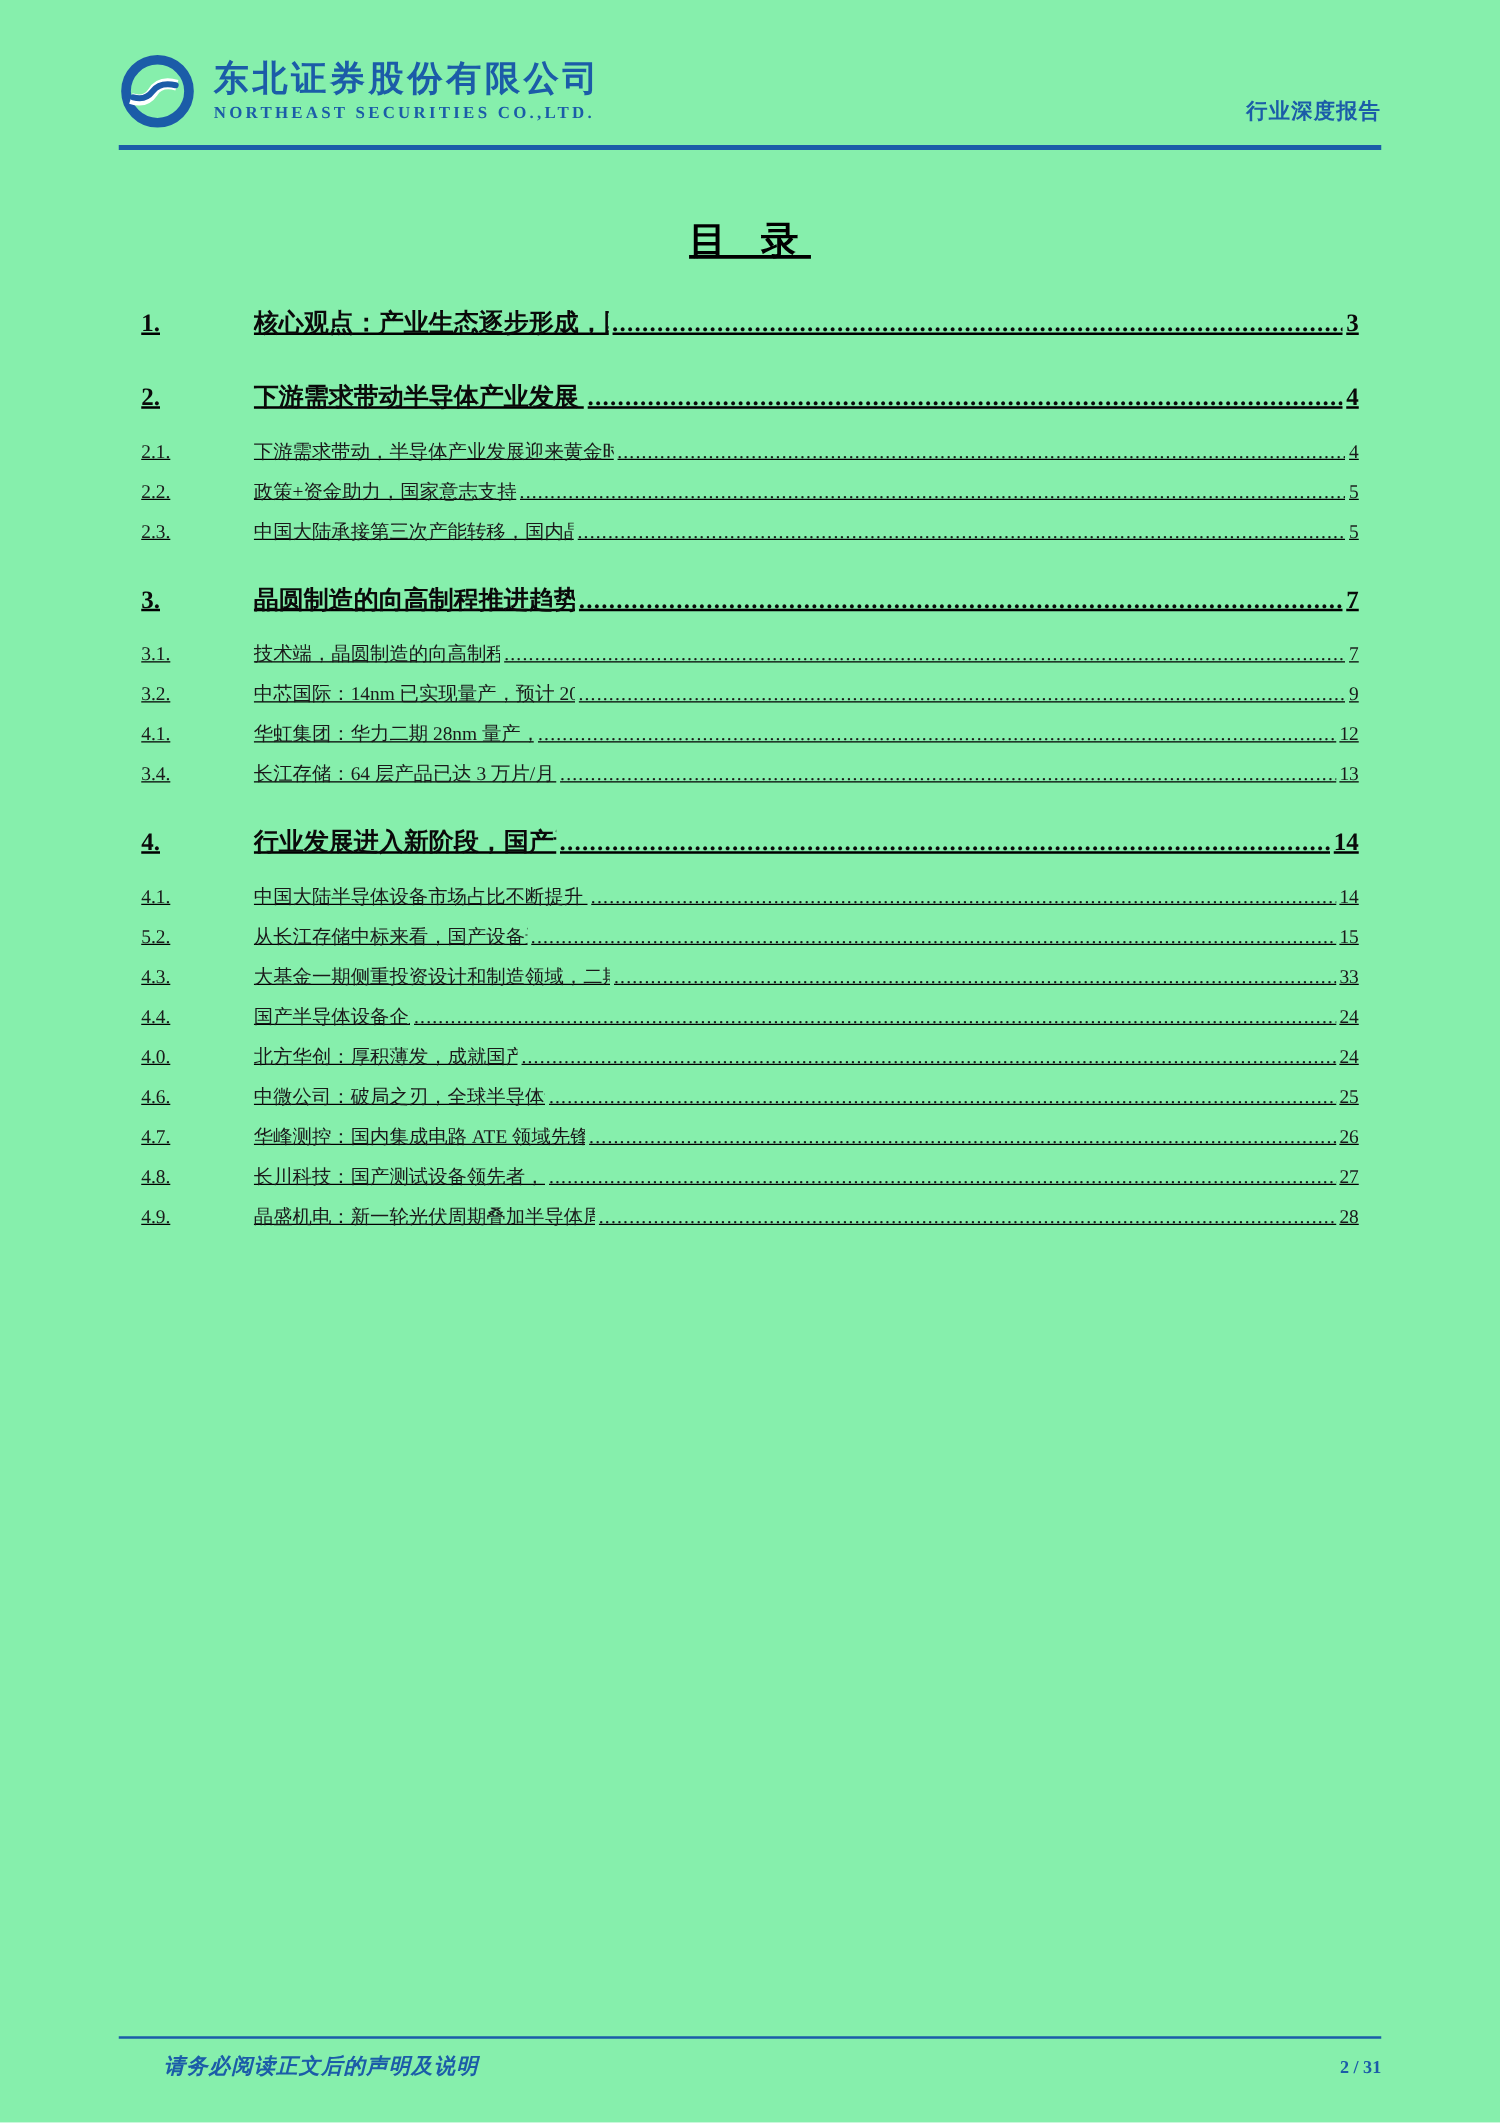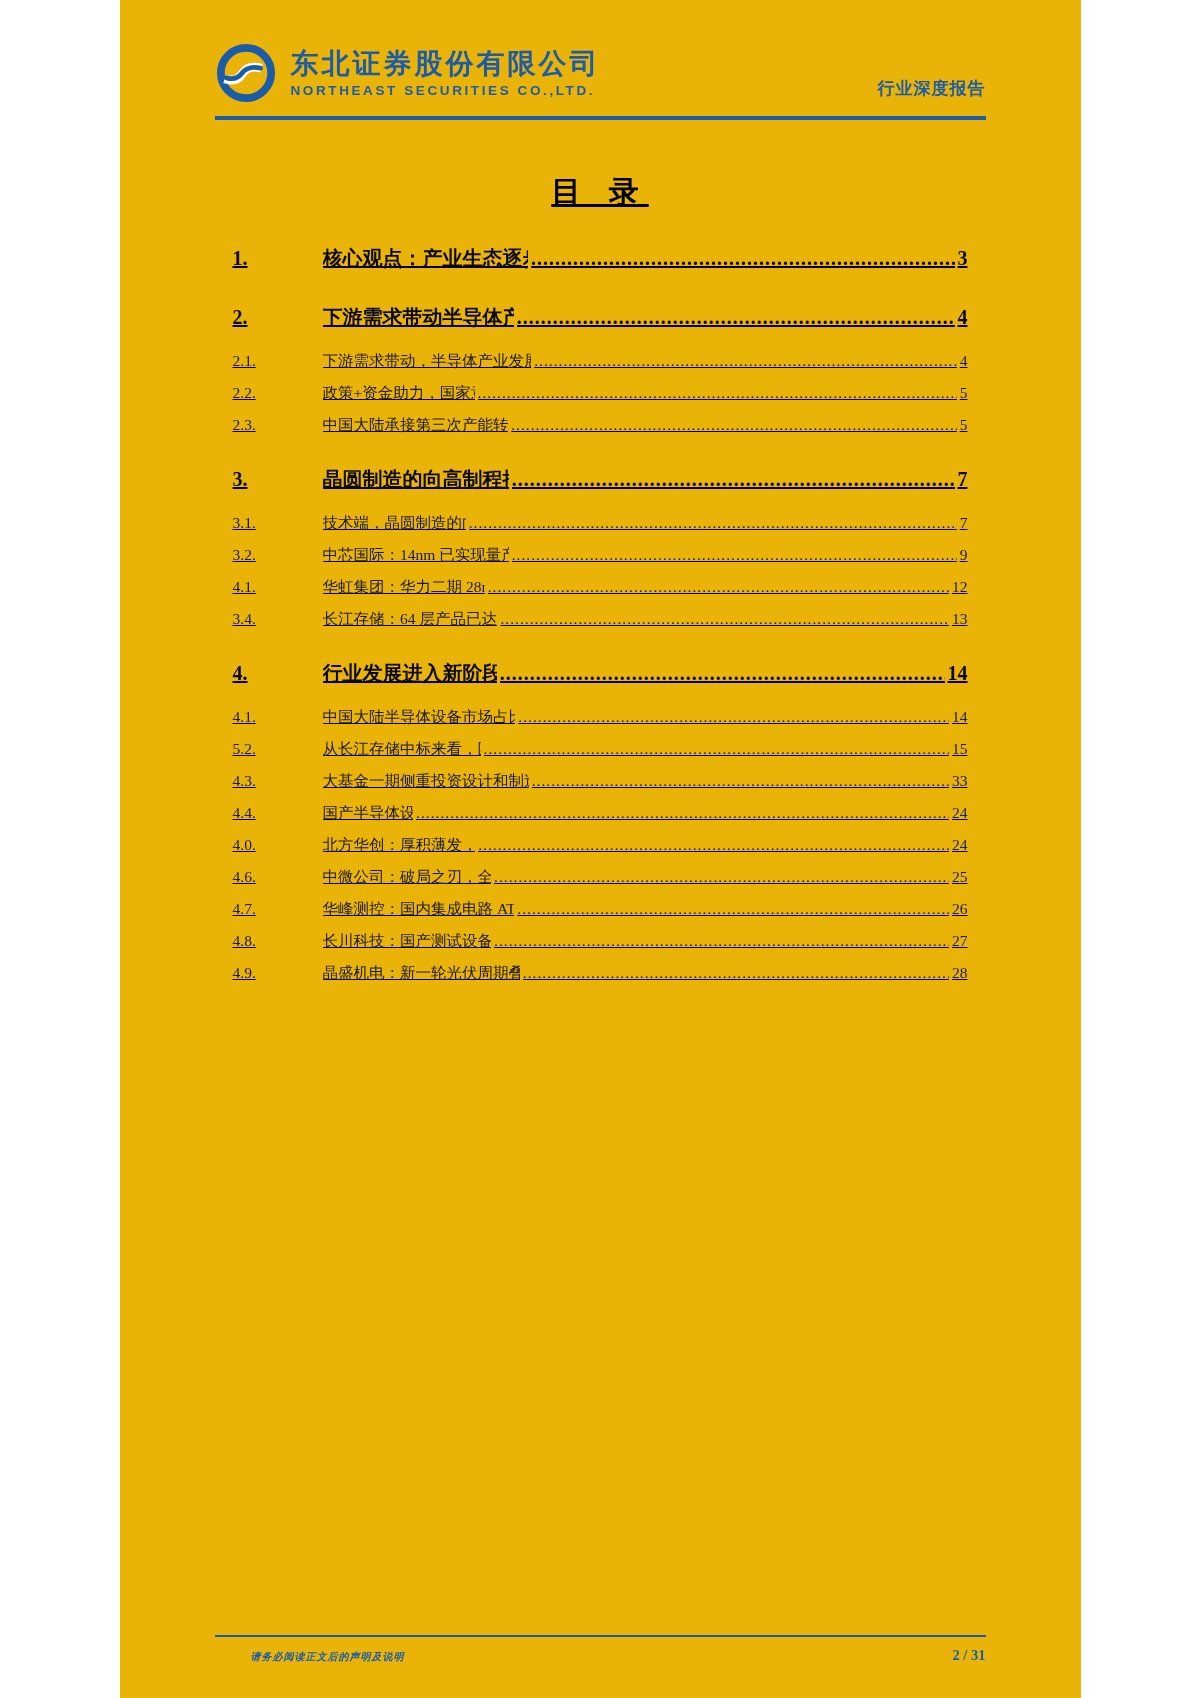--- a/index.html
+++ b/index.html
@@ -1,24 +1,24 @@
 <!DOCTYPE html>
 <html><head>
 <meta charset="utf-8">
 <style>
   * { margin: 0; padding: 0; box-sizing: border-box; }
   html, body { background: #ffffff; }
   body { font-family: "Liberation Serif", "DejaVu Serif", serif; }
 
   .page {
     position: relative;
-    width: 961px;
+    width: 1200px;
     height: 1698px;
     margin: 0 auto;
-    background: #eab308;
+    background: #86efac;
     overflow: hidden;
   }
   .content { padding: 0 113px; text-decoration: underline; }
 
   
   .header {
     display: flex;
     align-items: flex-end;
     justify-content: space-between;
     padding: 42px 95px 10px 95px;
@@ -31,21 +31,21 @@
     font-weight: bold;
     color: #1b5ca8;
     letter-spacing: 3px;
     line-height: 1.15;
   }
   .company-en {
     font-size: 13.5px;
     font-weight: bold;
     color: #1b5ca8;
     letter-spacing: 2.6px;
-    font-family: Liberation Sans, sans-serif;
+    font-family: Liberation Serif, serif;
   }
   .report-type {
     font-size: 17px;
     font-weight: bold;
     color: #1b5ca8;
     padding-bottom: 4px;
     letter-spacing: 1px;
     margin-top: 28px;
   }
   .header-rule {
@@ -112,21 +112,21 @@
     background: #1b5ca8;
     margin: 0 95px 10px 95px;
   }
   .footer-row {
     display: flex;
     justify-content: space-between;
     align-items: baseline;
     padding: 0 95px;
   }
   .disclaimer {
-    font-size: 10px;
+    font-size: 17px;
     font-style: italic;
     font-weight: bold;
     color: #1b5ca8;
     padding-left: 36px;
     letter-spacing: 1px;
   }
   .page-info {
     font-size: 14.5px;
     font-weight: bold;
     color: #1b5ca8;

